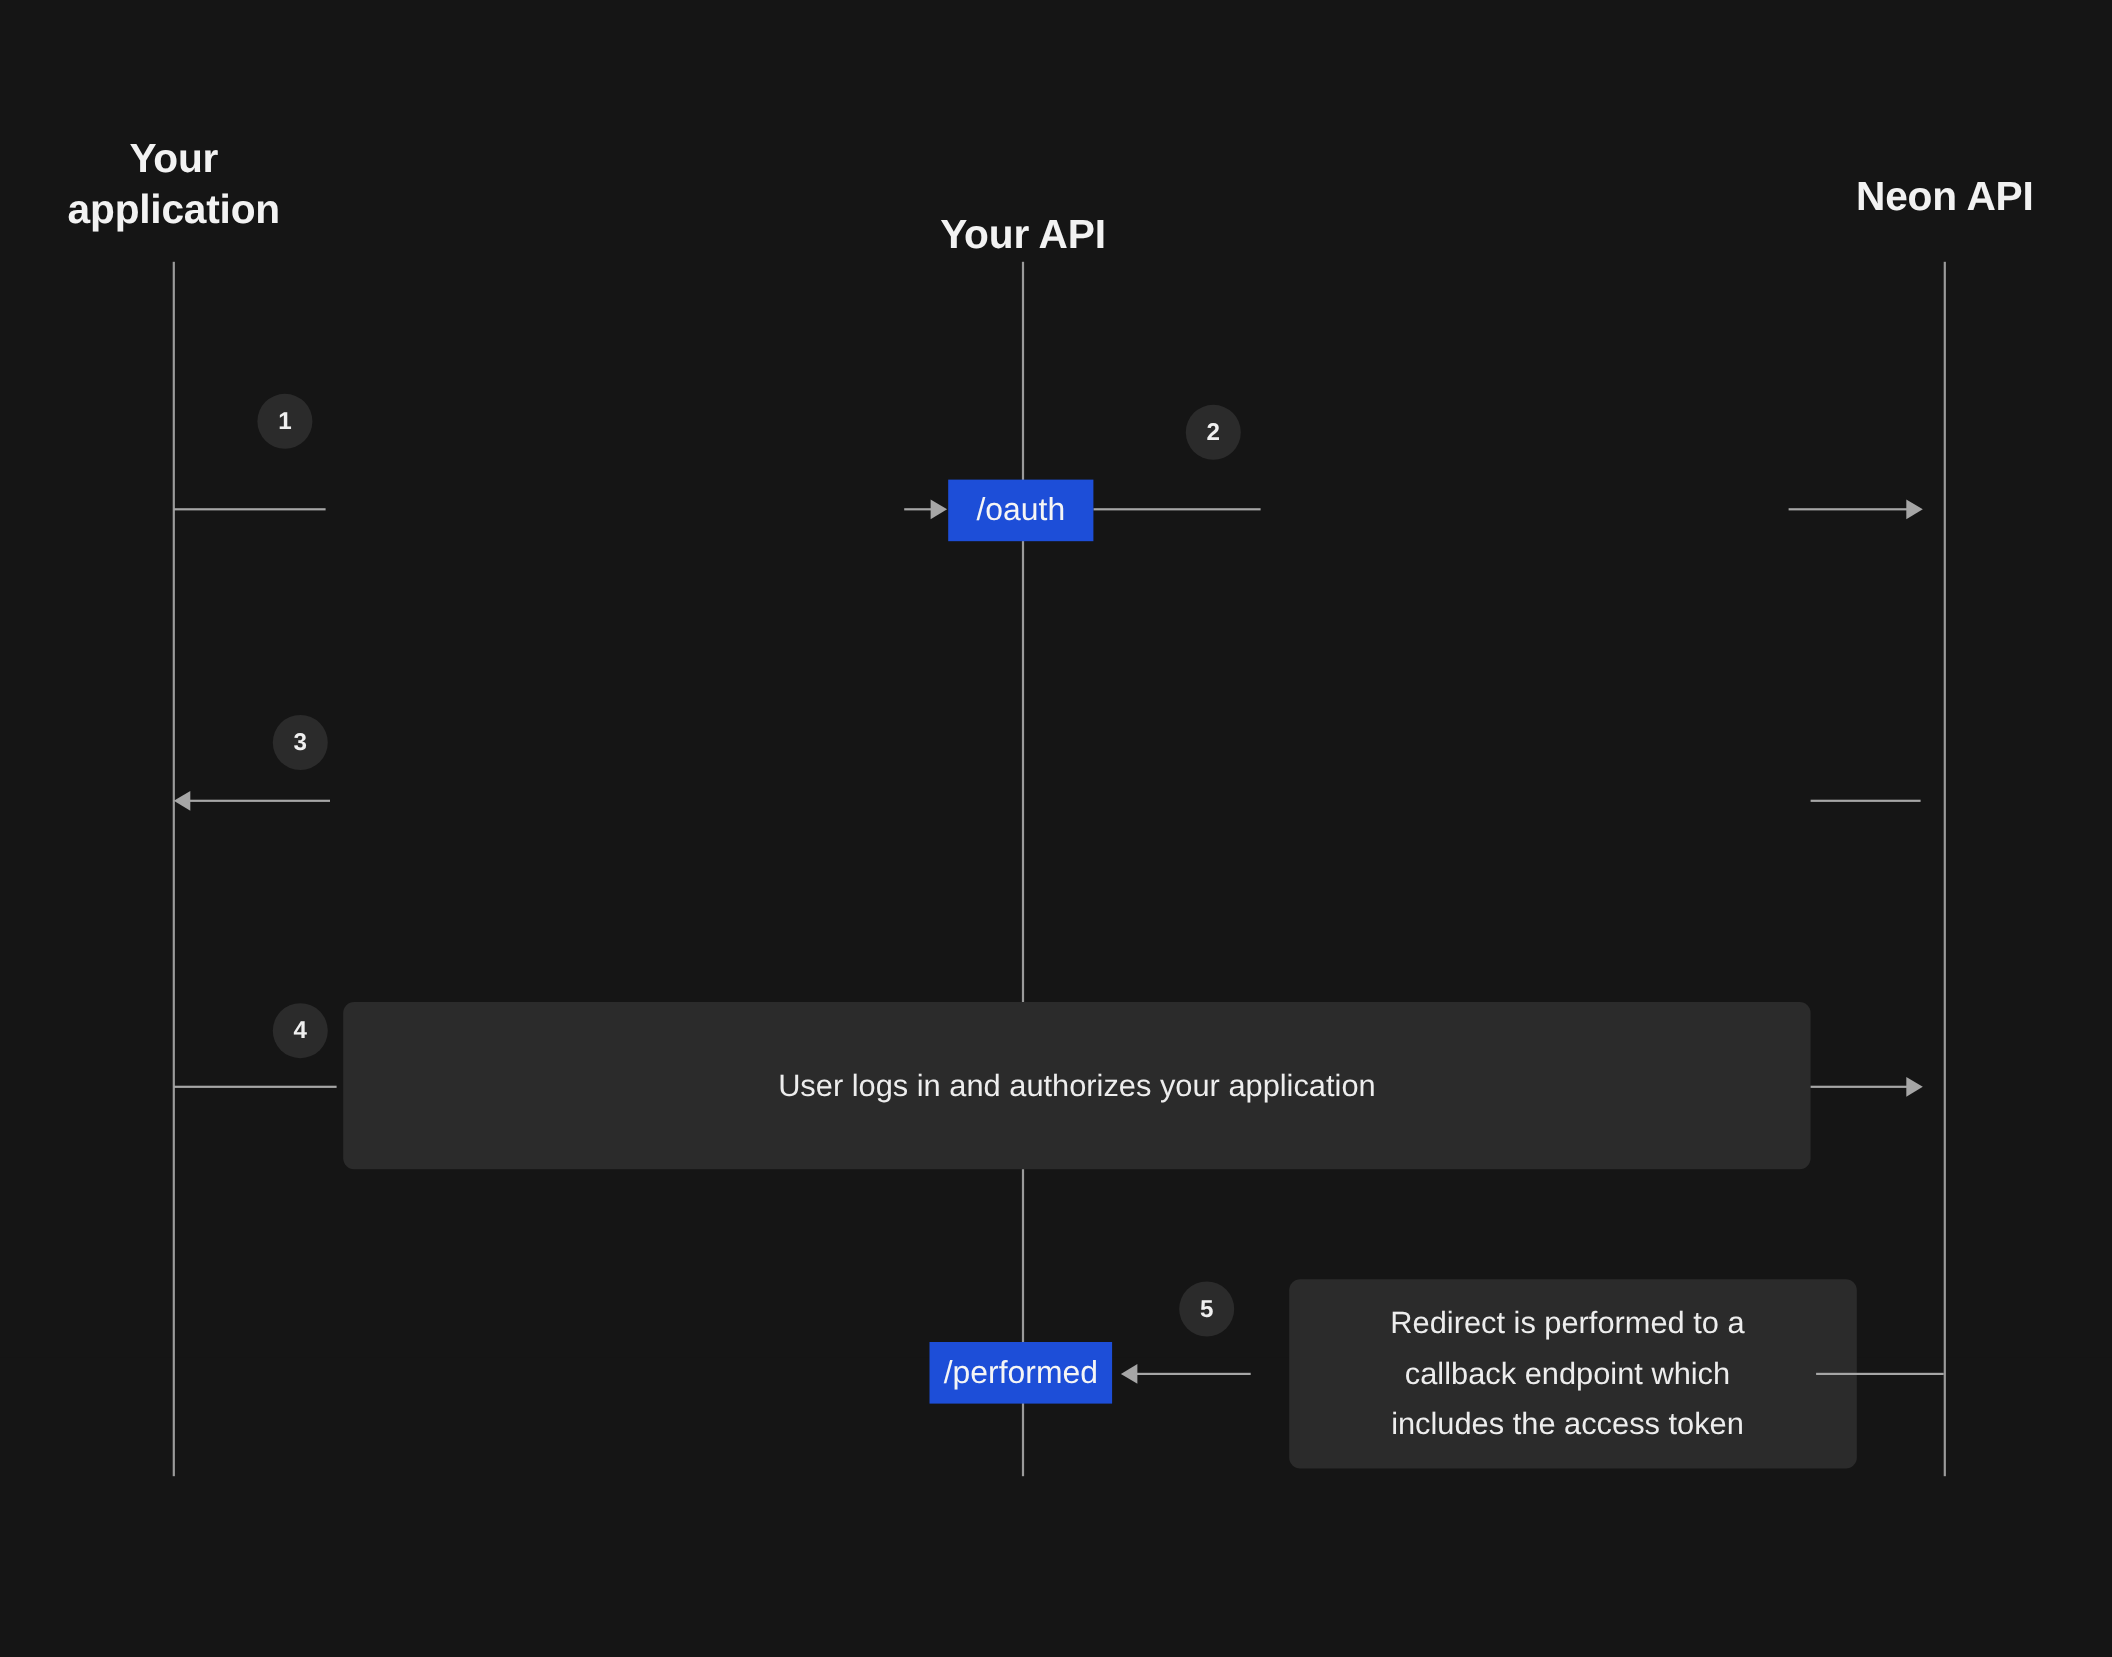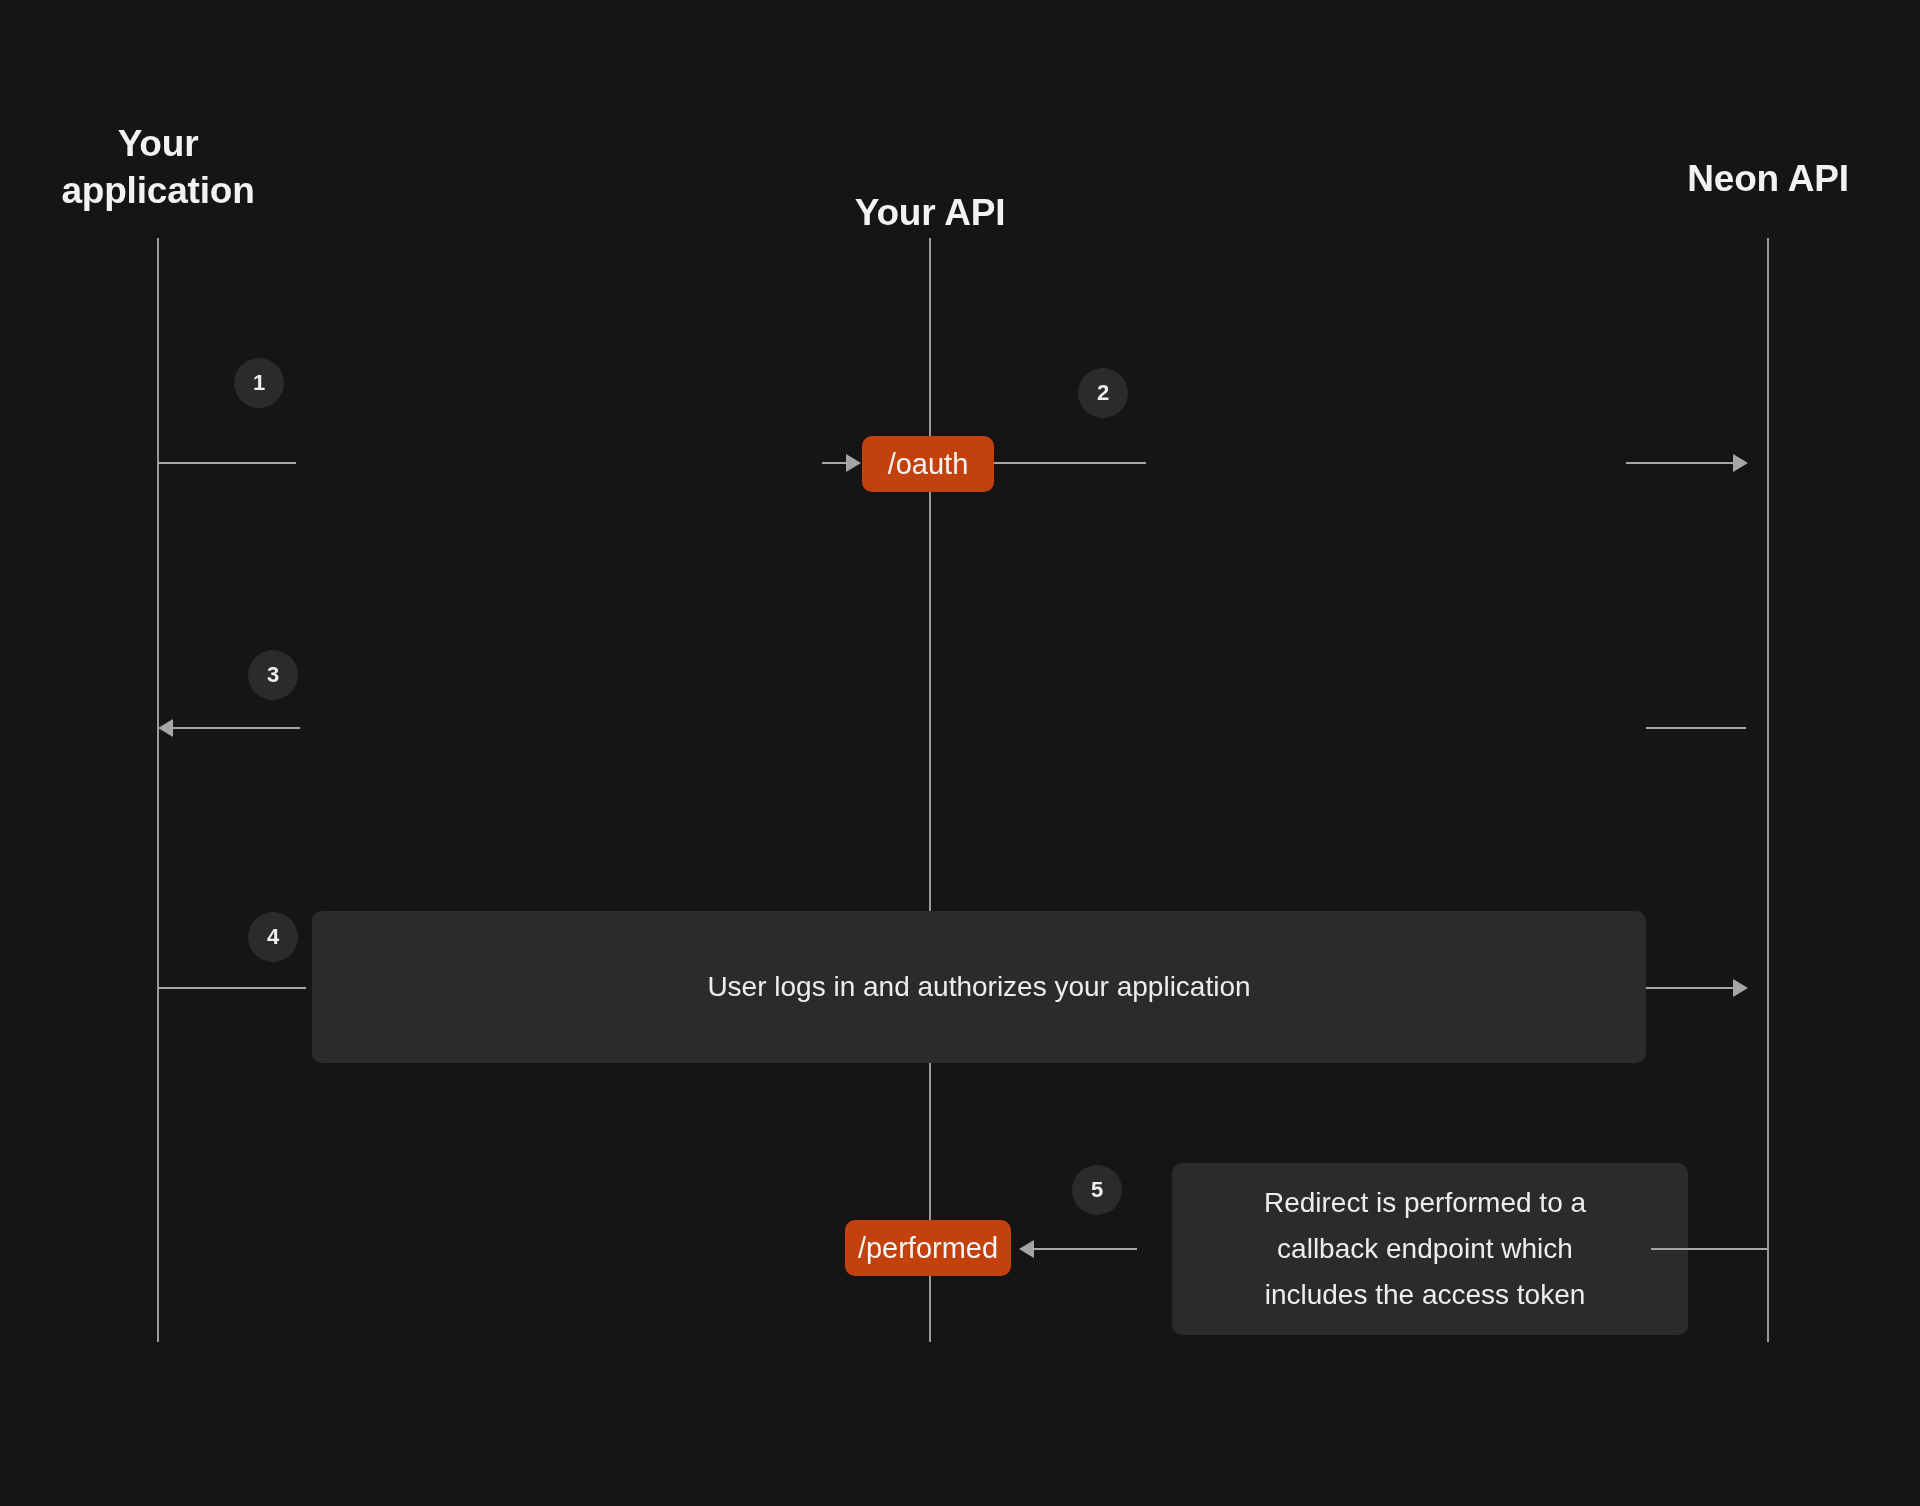--- a/index.html
+++ b/index.html
@@ -63,22 +63,22 @@
     font-weight:bold;
     display:flex;
     align-items:center;
     justify-content:center;
     z-index:5;
   }
 
   
   .pill {
     position:absolute;
-    background:#c2410c;
-    border-radius:10px;
+    background:#1d4ed8;
+    border-radius:0;
     color:#f5f5f5;
     font-size:29px;
     display:flex;
     align-items:center;
     justify-content:center;
     z-index:6;
     padding:0 20px;
   }
 
   

